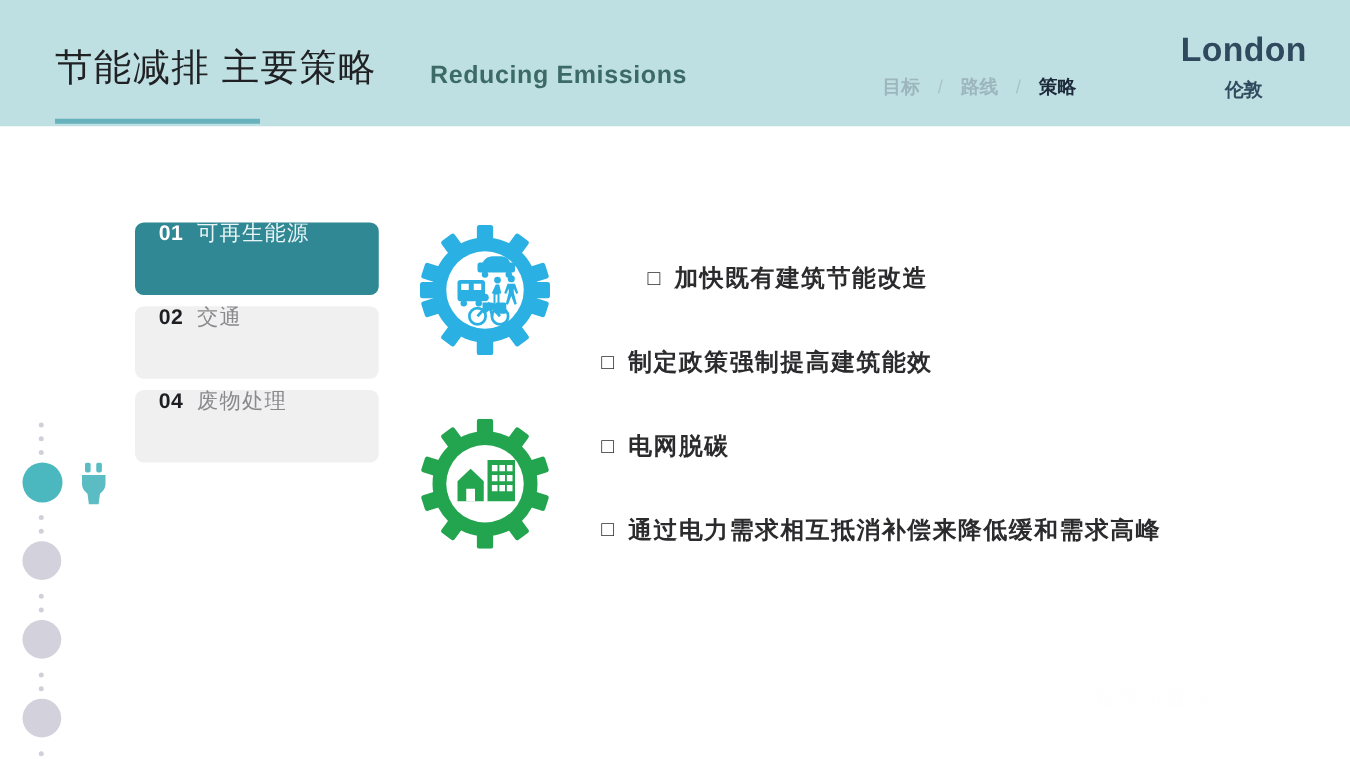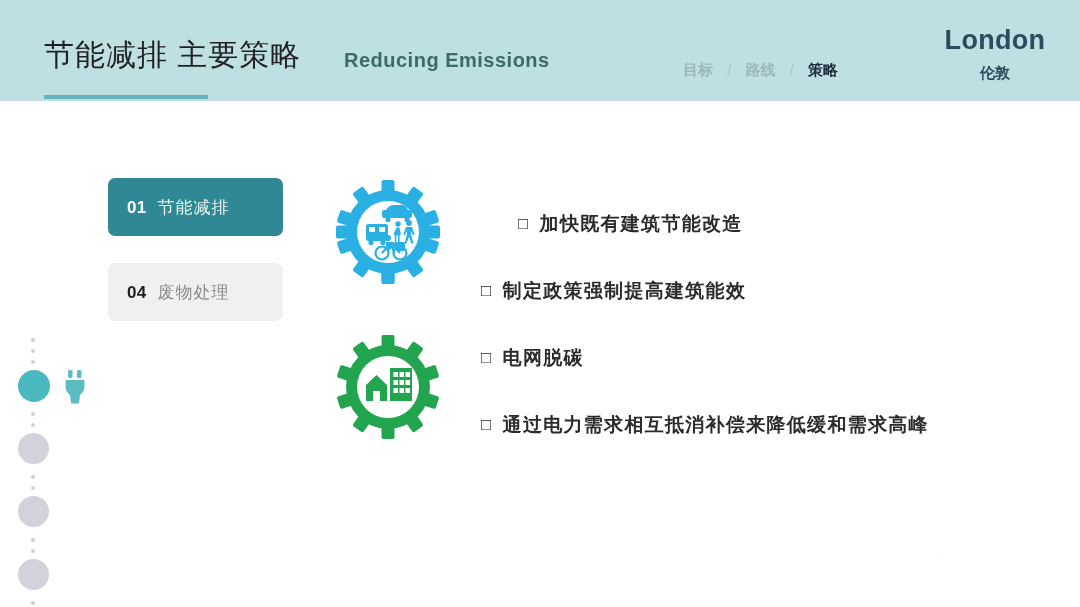--- a/index.html
+++ b/index.html
@@ -26,21 +26,21 @@
     position:absolute; left:344px; top:50px;
     font-size:20px; font-weight:700; color:#3b6a67;
     letter-spacing:0.5px; line-height:1;
     white-space:nowrap;
   }
   #title-underline {
     position:absolute; left:44px; top:95px; width:164px; height:4px;
     background:#67b2bc;
   }
   #breadcrumb {
-    position:absolute; left:683px; top:62px;
+    position:absolute; left:706px; top:62px;
     font-size:15px; line-height:1;
     white-space:nowrap;
   }
   #breadcrumb span { display:inline-block; vertical-align:baseline; }
   .crumb { color:#9db6bd; font-weight:700; }
   .crumb.active { color:#1c2a3a; font-weight:700; }
   .crumb-sep { color:#a9c3c9; font-weight:400; padding:0 10px; }
   #city {
     position:absolute; left:930px; top:24px; width:130px;
     text-align:center;
@@ -67,24 +67,24 @@
     width:32px; height:32px; background:#4bb8bf;
   }
   .rail-circle.big {
     width:31px; height:31px; background:#d3d2dc;
   }
   #plug { position:absolute; left:62px; top:50px; }
 
   
   #menu { position:absolute; left:108px; top:178px; width:203px; }
   .menu-card {
-    position:relative; width:175px; height:58px;
-    border-radius:7px; margin-bottom:27px;
+    position:relative; width:195px; height:58px;
+    border-radius:7px; margin-bottom:9px;
     background:#f0f0f0;
-    display:flex; align-items:center;
+    display:flex; 
     padding-left:19px;
   }
   .menu-card.active { background:#2f8893; }
   .menu-num {
     font-size:17px; font-weight:700; color:#1e1f22;
     line-height:1; letter-spacing:0.3px;
   }
   .menu-label {
     font-size:17px; font-weight:400; color:#8a8a8e;
     line-height:1; margin-left:11px; letter-spacing:1px;
@@ -181,23 +181,27 @@
       <rect x="15" y="0" width="4.5" height="8" rx="1.6" fill="#5bbcc4"></rect>
       <path d="M3.6 10 h18.8 v7 c0 4.2 -2.6 6.4 -4.4 8 l-1.1 8.4 h-7.8 L8 25 C6.2 23.4 3.6 21.2 3.6 17 Z" fill="#5bbcc4"></path>
     </svg>
   </div>
 </div>
 
 <div id="menu">
 
   <div class="menu-card active">
     <span class="menu-num">01</span>
-    <span class="menu-label">节能减排</span>
-  </div>
-
+    <span class="menu-label">可再生能源</span>
+  </div>
+
+  <div class="menu-card">
+    <span class="menu-num">02</span>
+    <span class="menu-label">交通</span>
+  </div>
 
 
   <div class="menu-card">
     <span class="menu-num">04</span>
     <span class="menu-label">废物处理</span>
   </div>
 </div>
 
 <div class="gear-wrap" id="gear-transport">
   <svg width="104" height="104" viewBox="0 0 104 104">

